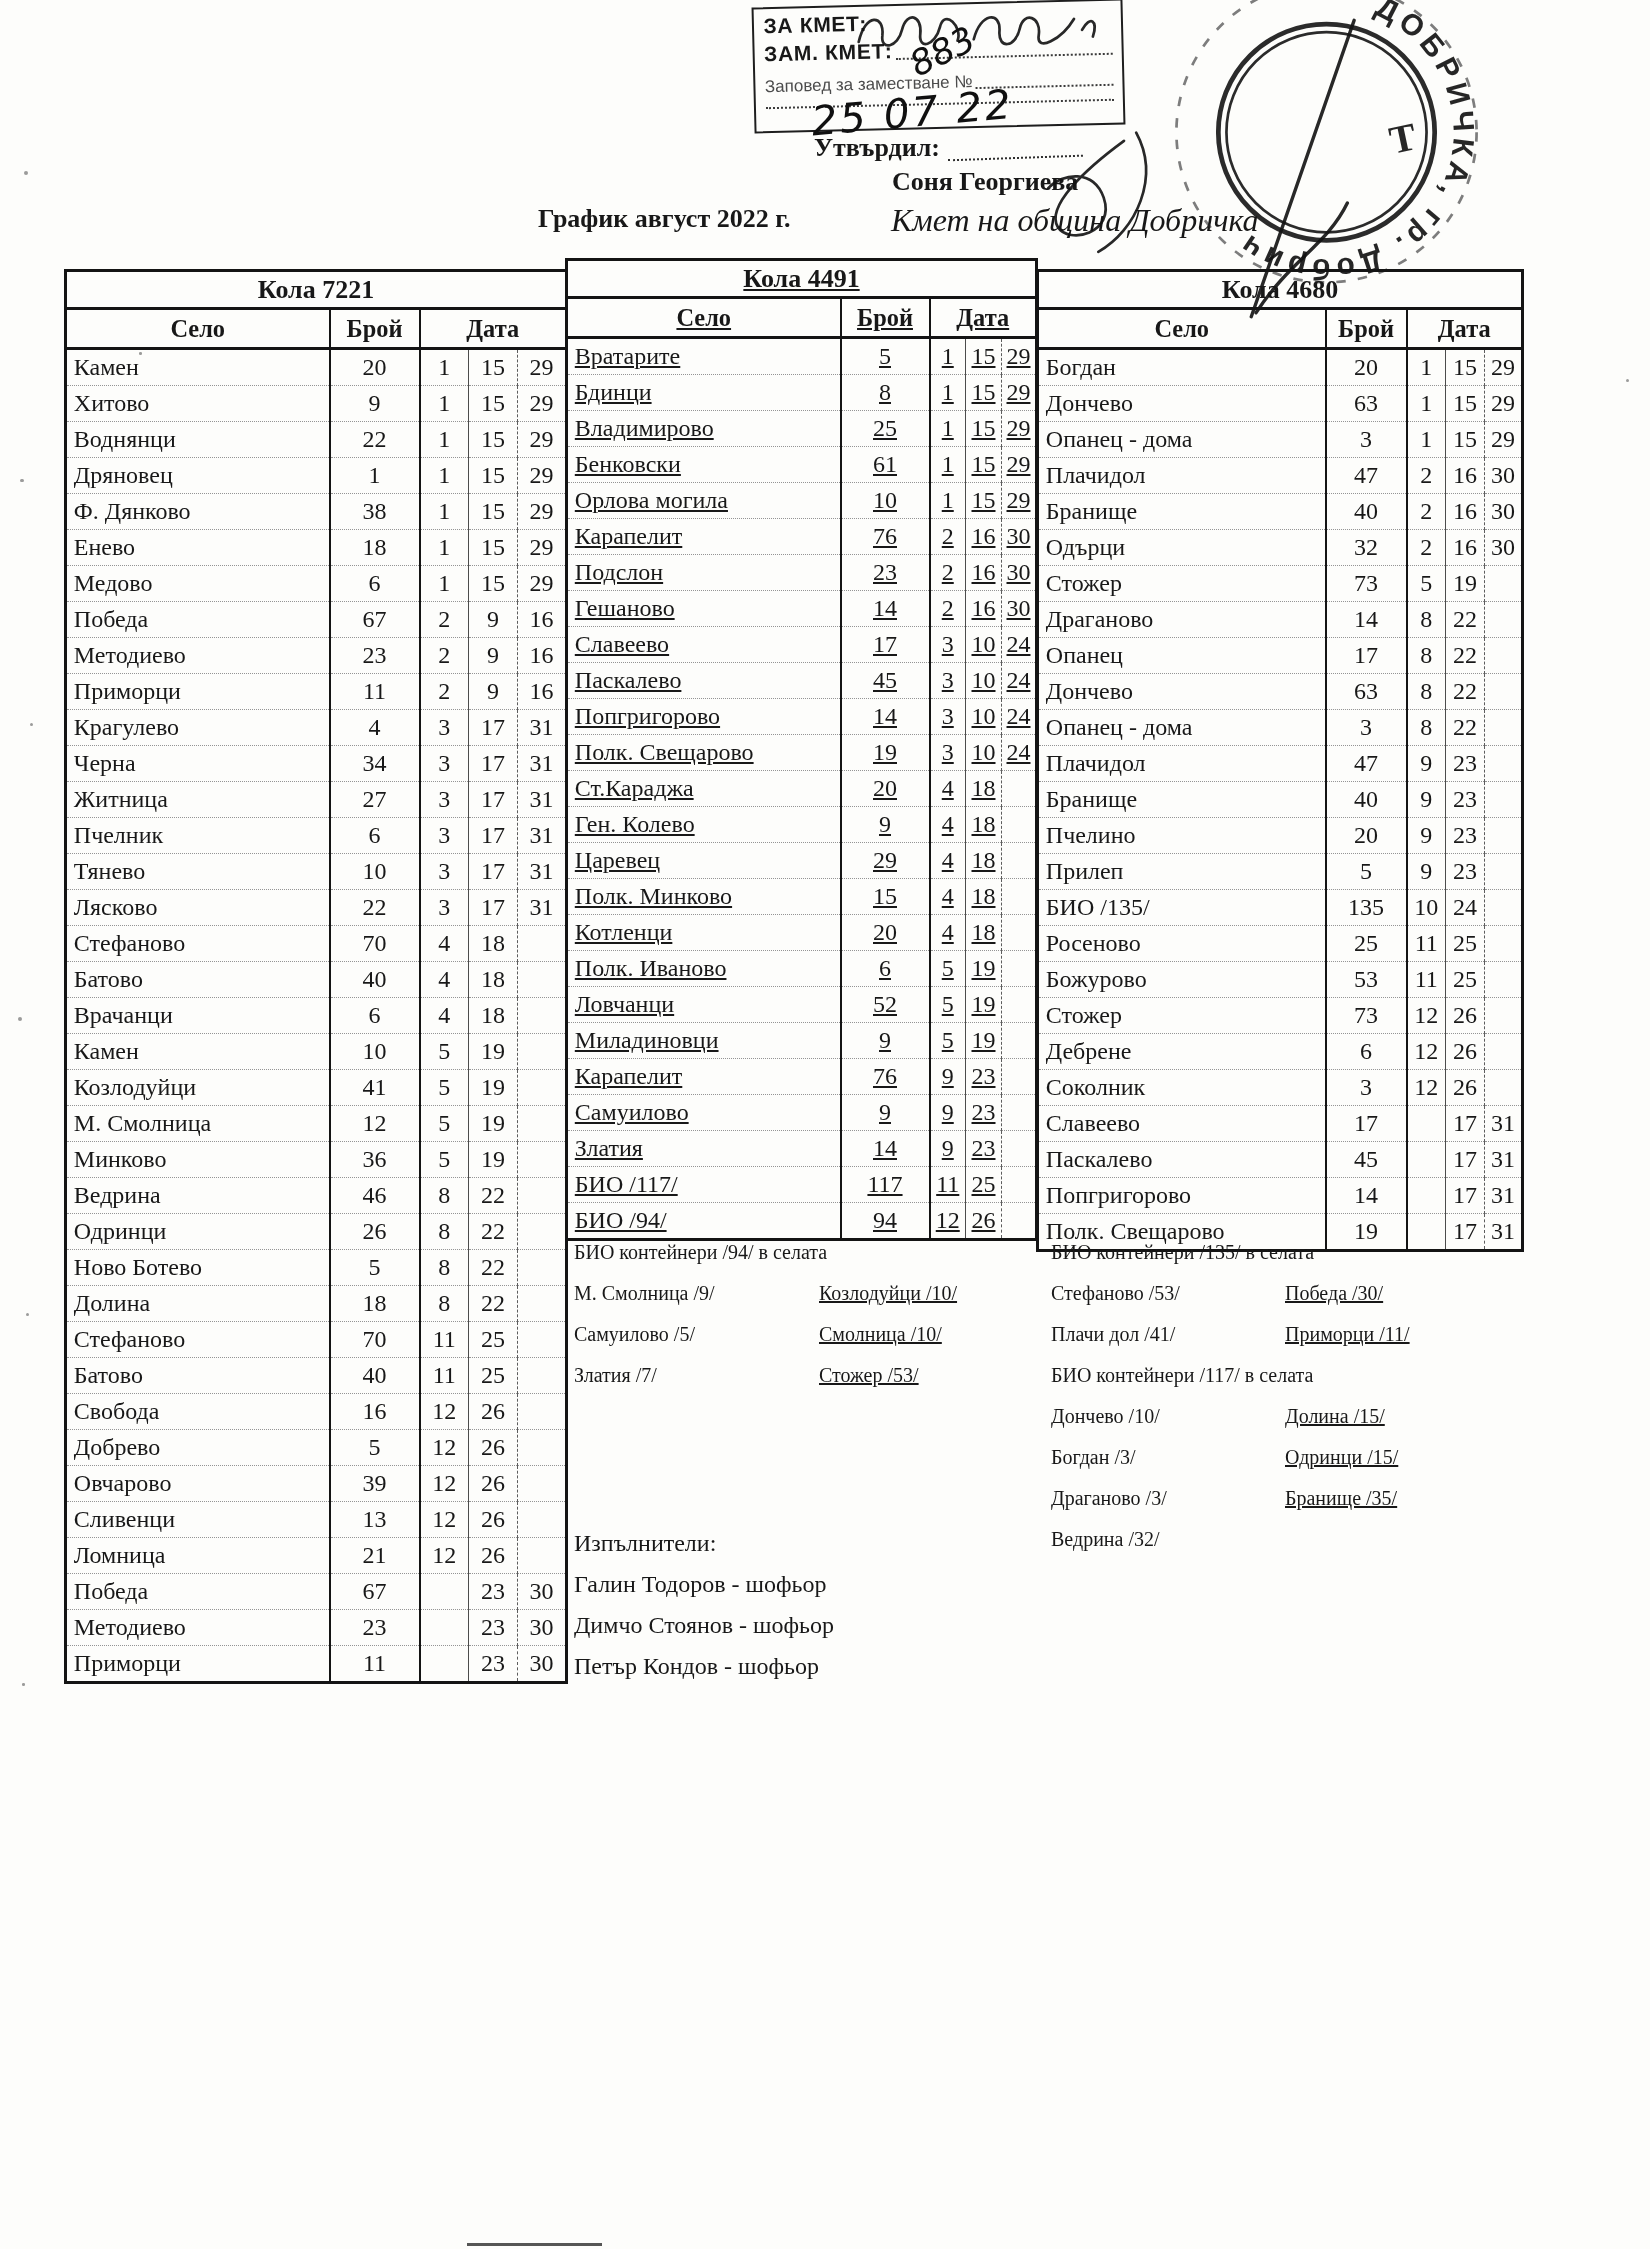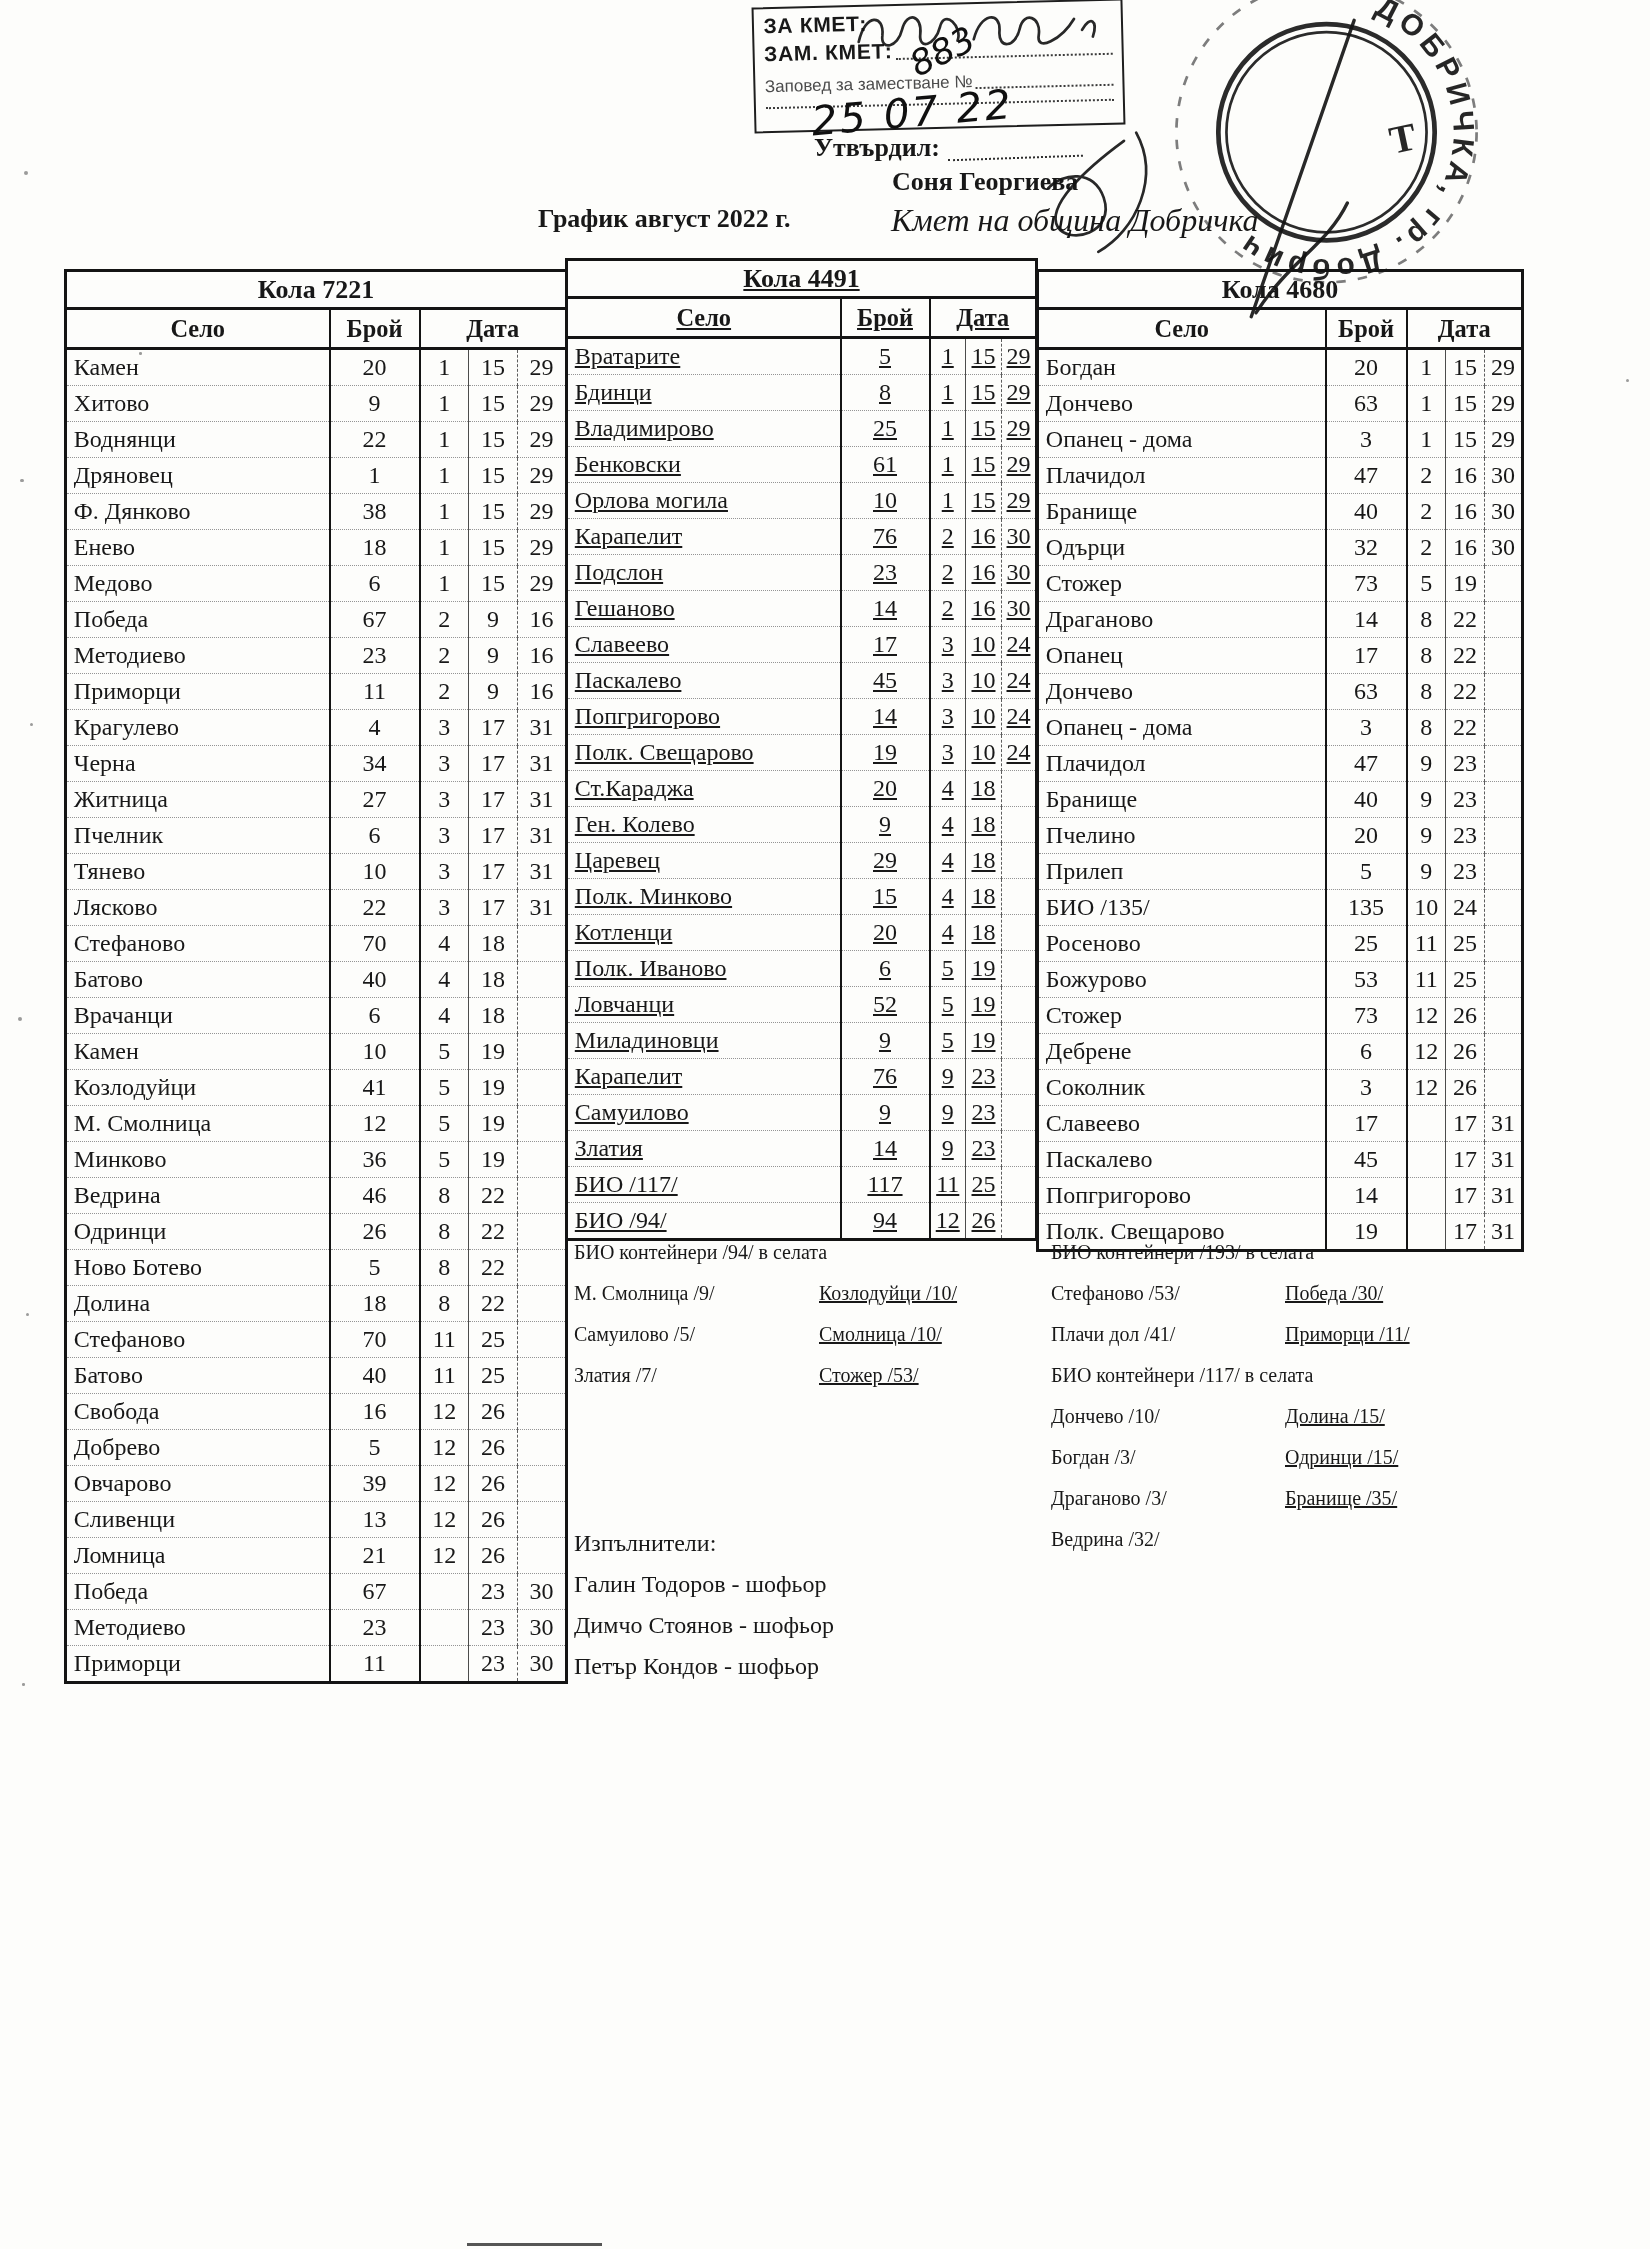--- a/index.html
+++ b/index.html
@@ -784,21 +784,21 @@
   </table>
 
   <div id="notes-left" class="notes">
       <div class="note-line"><span class="note-a">БИО контейнери /94/ в селата</span><span class="note-b"></span></div>
       <div class="note-line"><span class="note-a">М. Смолница /9/</span><span class="note-b">Козлодуйци /10/</span></div>
       <div class="note-line"><span class="note-a">Самуилово /5/</span><span class="note-b">Смолница /10/</span></div>
       <div class="note-line"><span class="note-a">Златия /7/</span><span class="note-b">Стожер /53/</span></div>
     </div>
 
   <div id="notes-right" class="notes">
-      <div class="note-line"><span class="note-a">БИО контейнери /193/ в селата</span><span class="note-b"></span></div>
+      <div class="note-line"><span class="note-a">БИО контейнери /135/ в селата</span><span class="note-b"></span></div>
       <div class="note-line"><span class="note-a">Стефаново /53/</span><span class="note-b">Победа /30/</span></div>
       <div class="note-line"><span class="note-a">Плачи дол /41/</span><span class="note-b">Приморци /11/</span></div>
       <div class="note-line"><span class="note-a">БИО контейнери /117/ в селата</span><span class="note-b"></span></div>
       <div class="note-line"><span class="note-a">Дончево /10/</span><span class="note-b">Долина /15/</span></div>
       <div class="note-line"><span class="note-a">Богдан /3/</span><span class="note-b">Одринци /15/</span></div>
       <div class="note-line"><span class="note-a">Драганово /3/</span><span class="note-b">Бранище /35/</span></div>
       <div class="note-line"><span class="note-a">Ведрина /32/</span><span class="note-b"></span></div>
     </div>
 
   <div id="executors">

